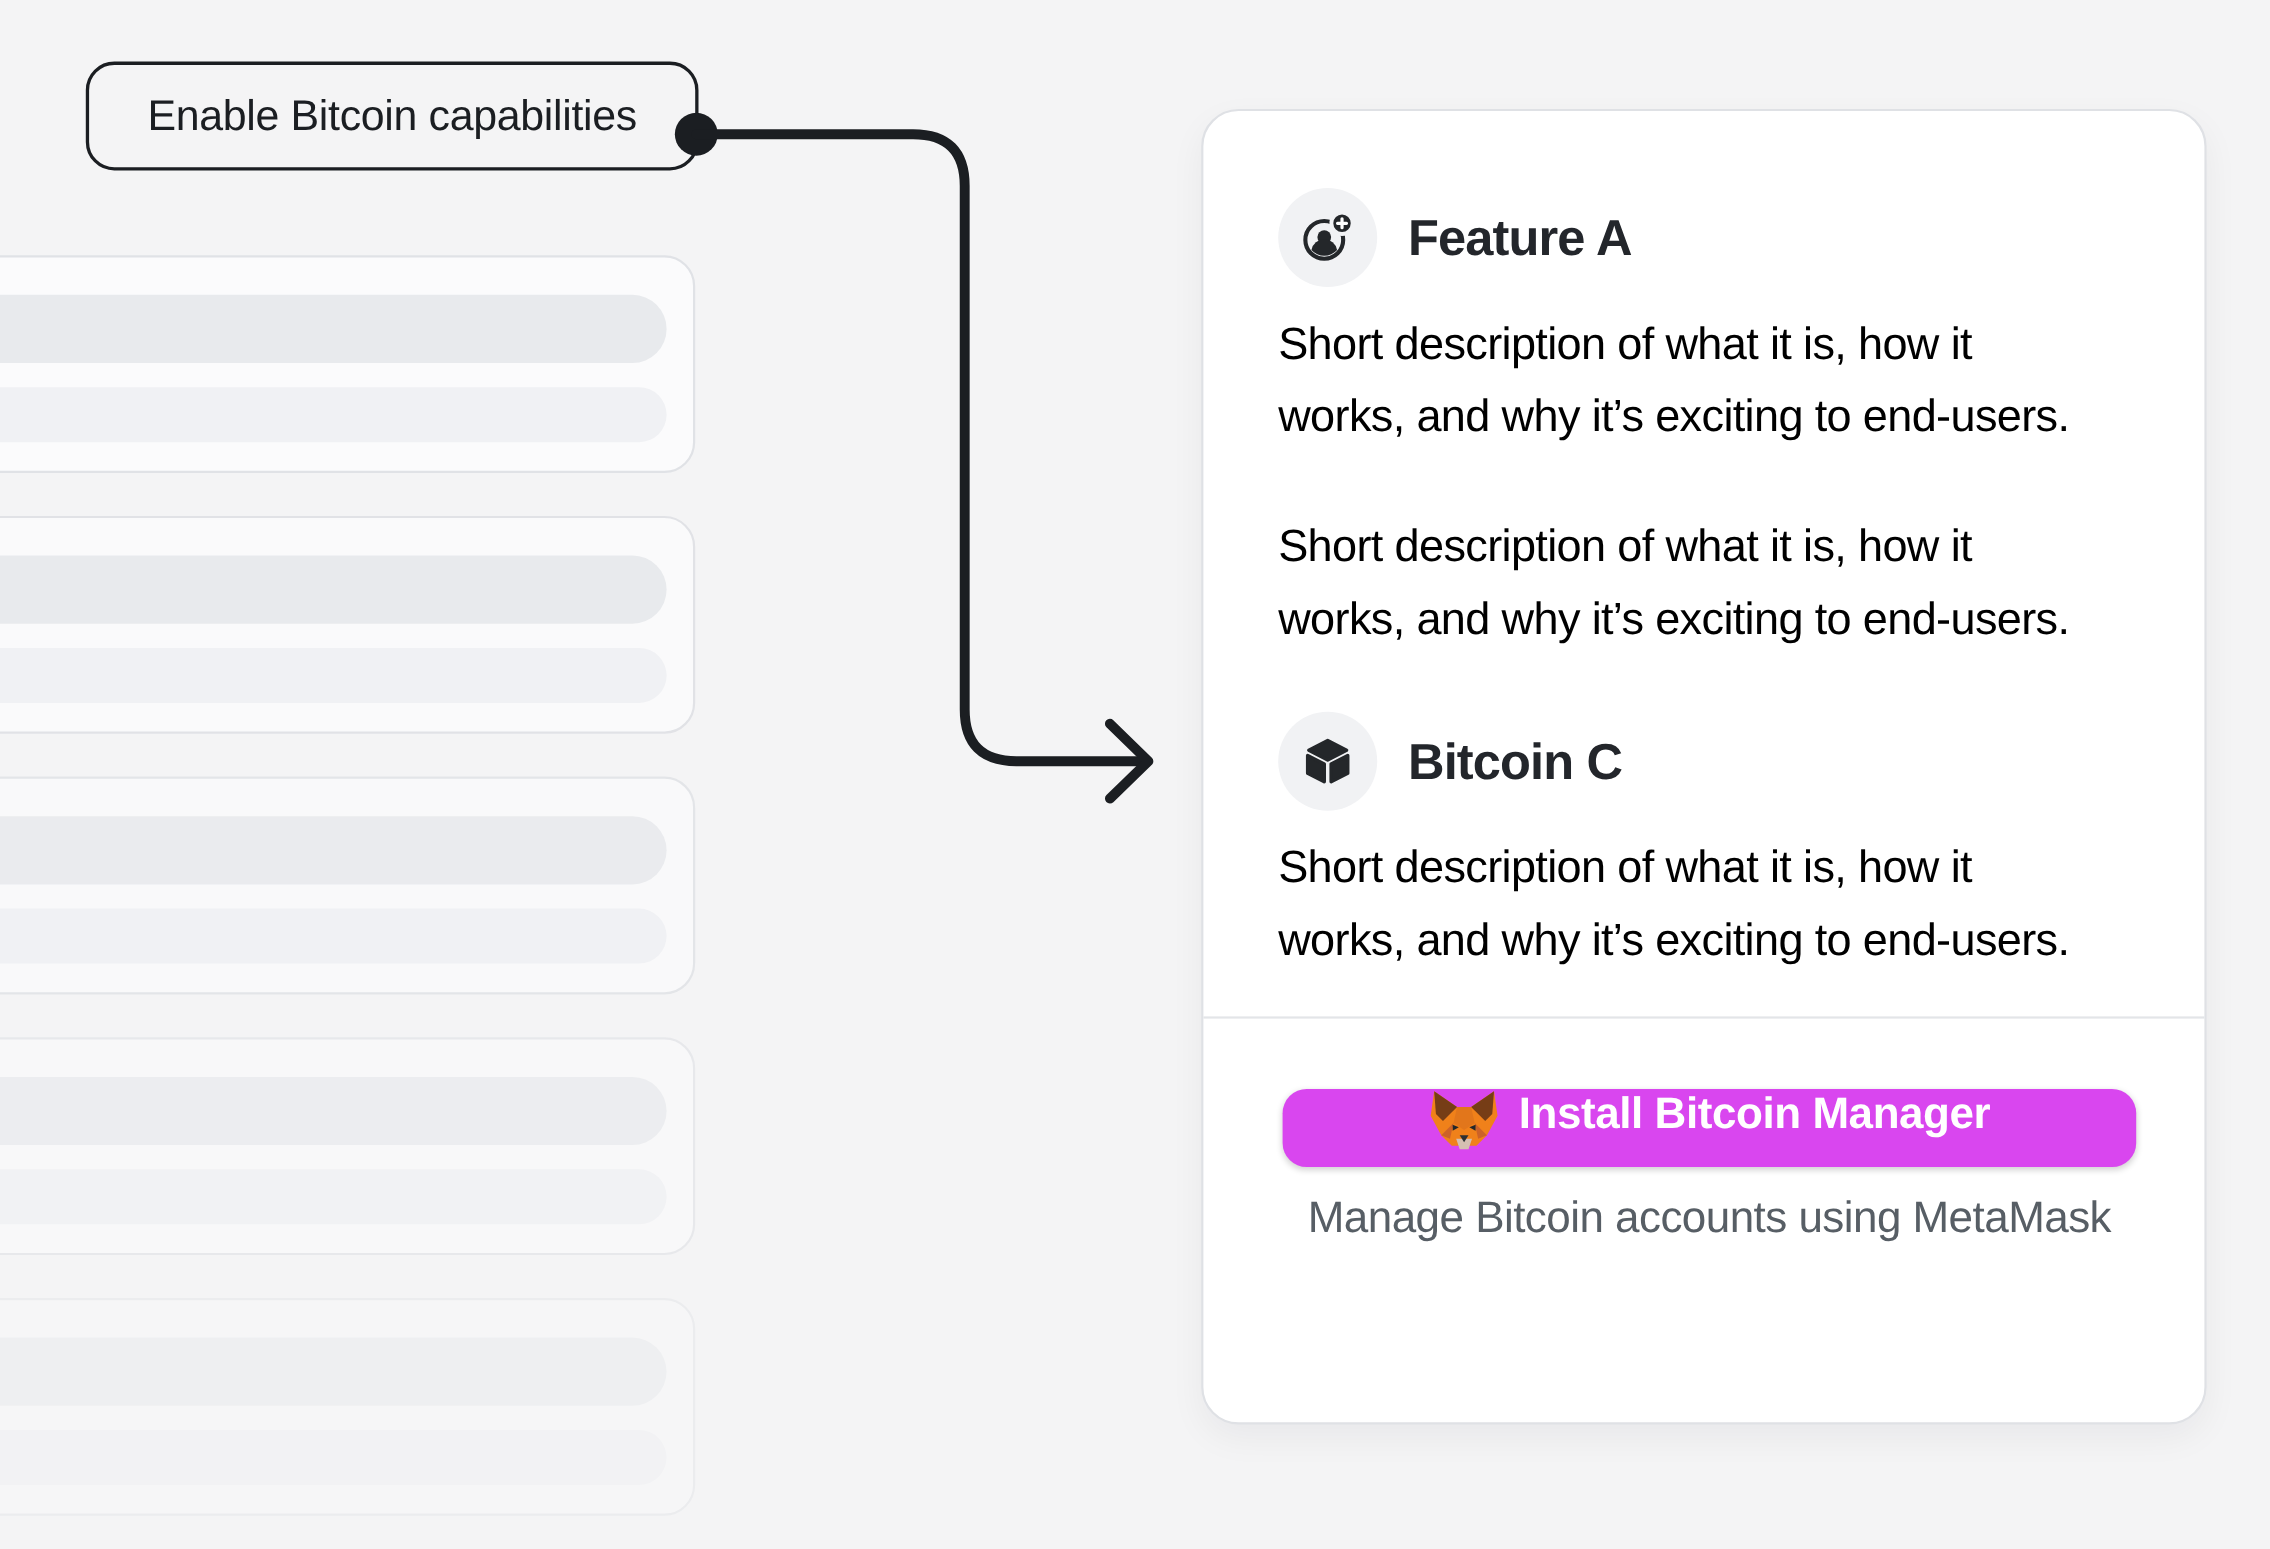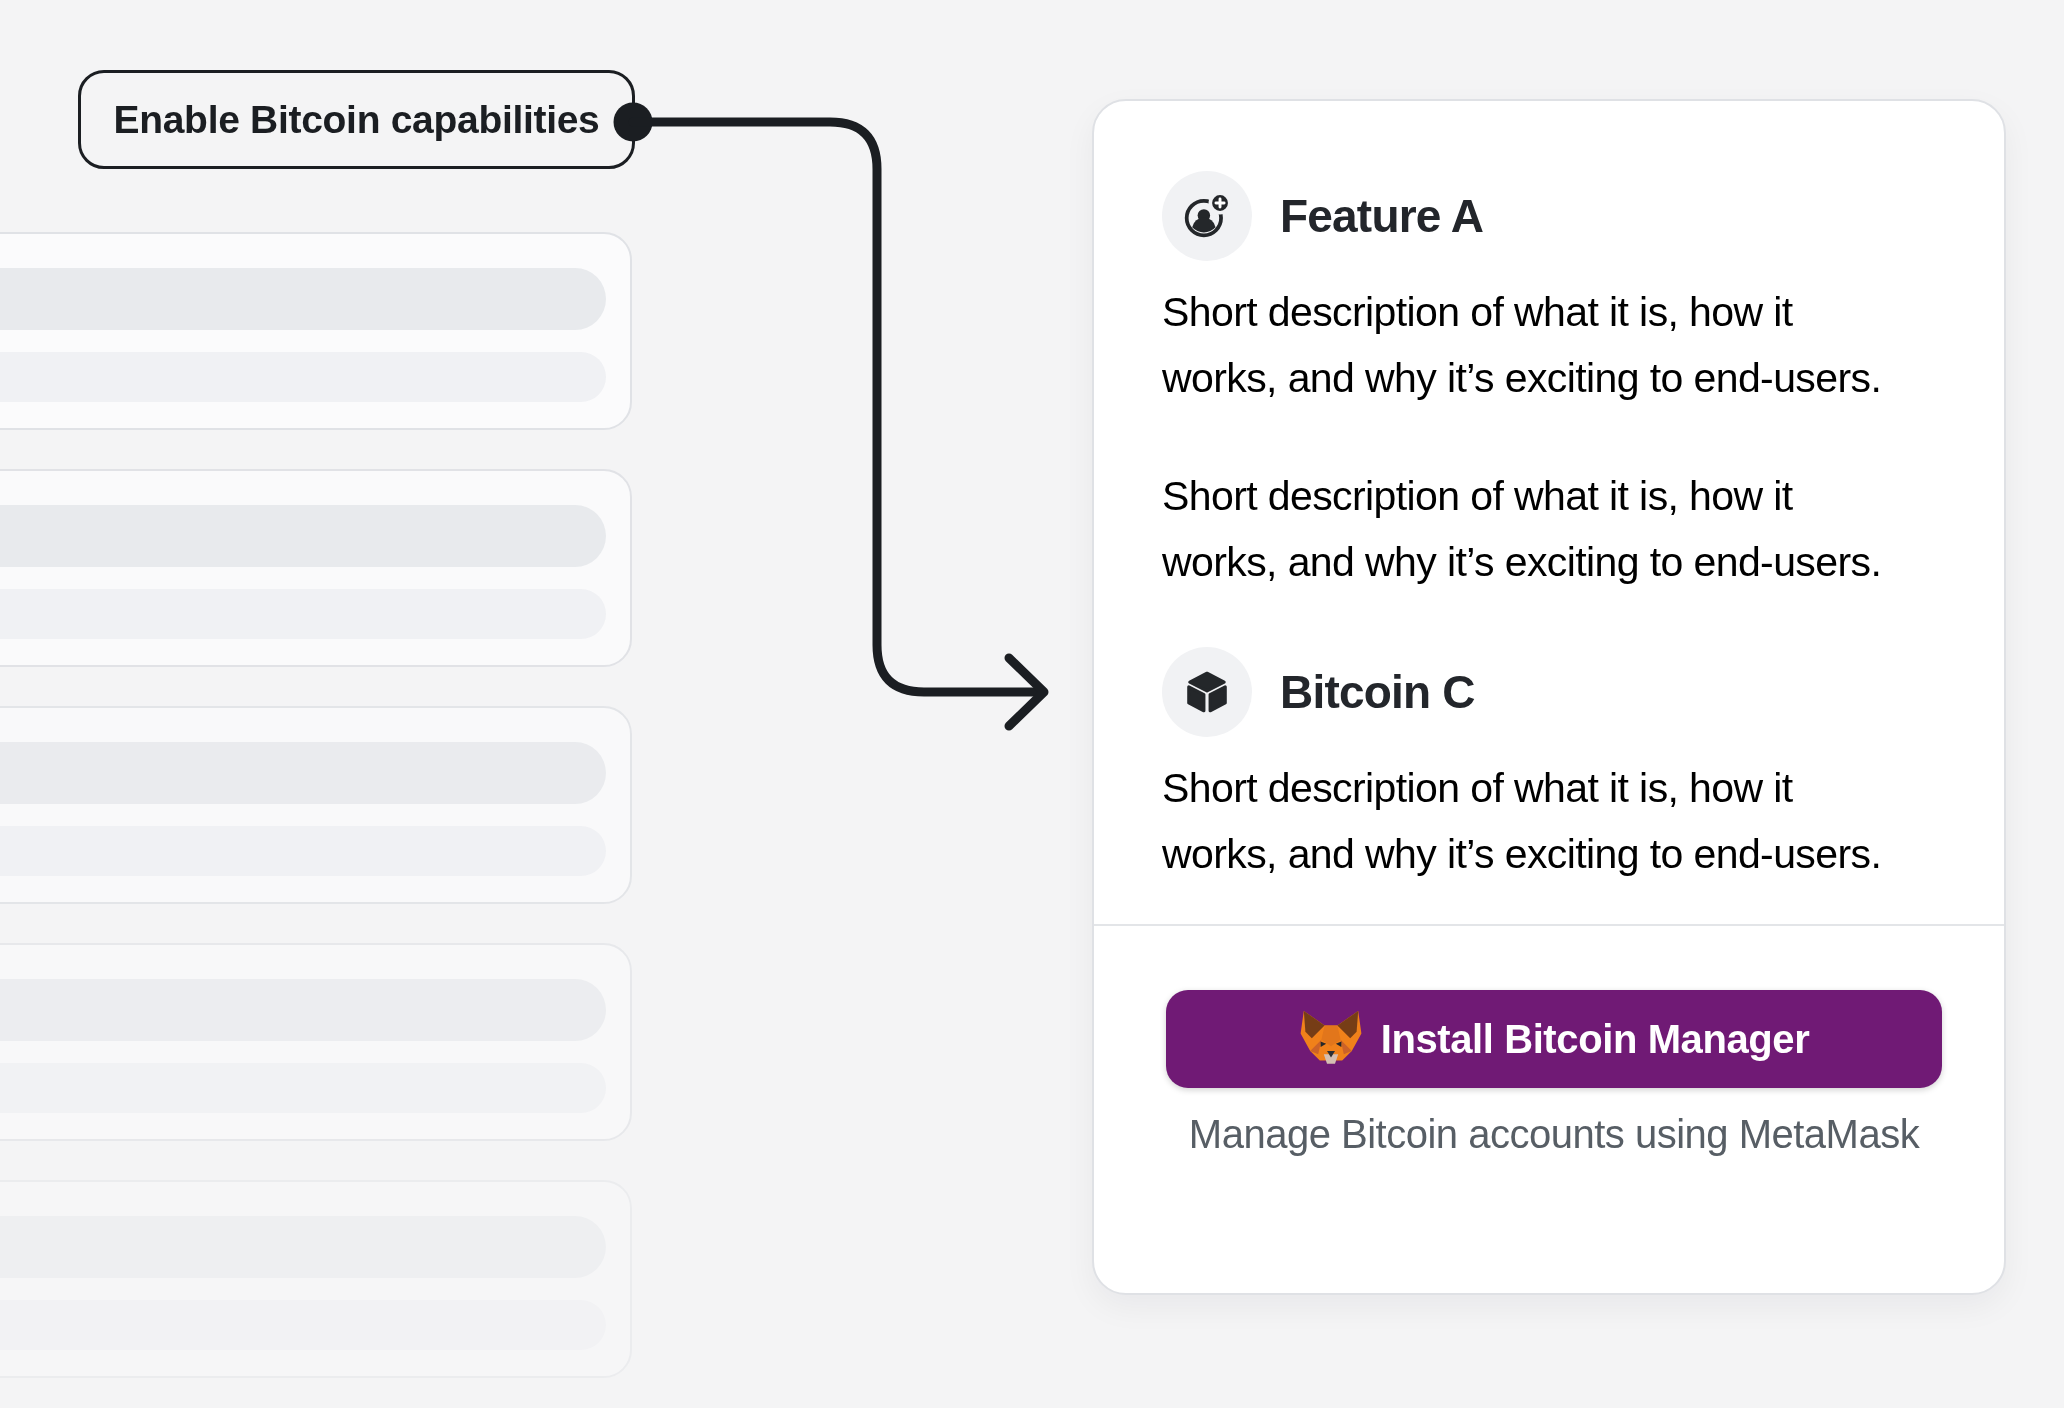--- a/index.html
+++ b/index.html
@@ -6,24 +6,24 @@
   html,body { width:2064px; height:1408px; overflow:hidden; }
   body {
     position:relative;
     background:#f4f4f5;
     font-family:"Liberation Sans","DejaVu Sans",sans-serif;
     color:#23262b;
   }
 
   
   .callout {
-    position:absolute; left:78px; top:70px; width:557px; height:99px;
+    position:absolute; left:78px; top:56px; width:557px; height:99px;
     border:3.5px solid #1b1e22; border-radius:26px;
     display:flex; align-items:center; justify-content:center;
-    font-size:39px; font-weight:700; color:#1b1e22; letter-spacing:-0.3px;
+    font-size:39px; font-weight:400; color:#1b1e22; letter-spacing:-0.3px;
     background:transparent;
   }
 
   
   .connector { position:absolute; left:600px; top:85px; width:480px; height:660px; pointer-events:none; }
 
   
   .skeleton-card {
     position:absolute; left:-280px; width:912px; height:198px;
     background:#fbfbfc; border:2px solid #e0e2e6; border-radius:28px;
@@ -63,23 +63,23 @@
     color:#000000; letter-spacing:-0.6px;
   }
   .feature-desc span { display:block; white-space:nowrap; }
 
   .card-divider {
     border:none; border-top:2px solid #e3e5e8;
     margin:37px -58px 0 -68px;
   }
 
   .install-button {
-    margin:64px auto 0 auto; width:776px; height:98px;
-    background:#701a75; border:none; border-radius:22px;
-    display:flex; align-items:center; justify-content:center;
+    margin:64px auto 0 auto; width:776px; height:71px;
+    background:#d946ef; border:none; border-radius:22px;
+    display:flex; justify-content:center;
     cursor:pointer; box-shadow:0 2px 6px rgba(0,0,0,0.18);
   }
   .install-button svg { width:64px; height:60px; display:block; }
   .install-label {
     margin-left:18px; font-size:40px; font-weight:700;
     color:#ffffff; letter-spacing:-0.4px;
   }
   .install-caption {
     margin-top:24px; text-align:center;
     font-size:40px; color:#575e65; letter-spacing:-0.5px;

